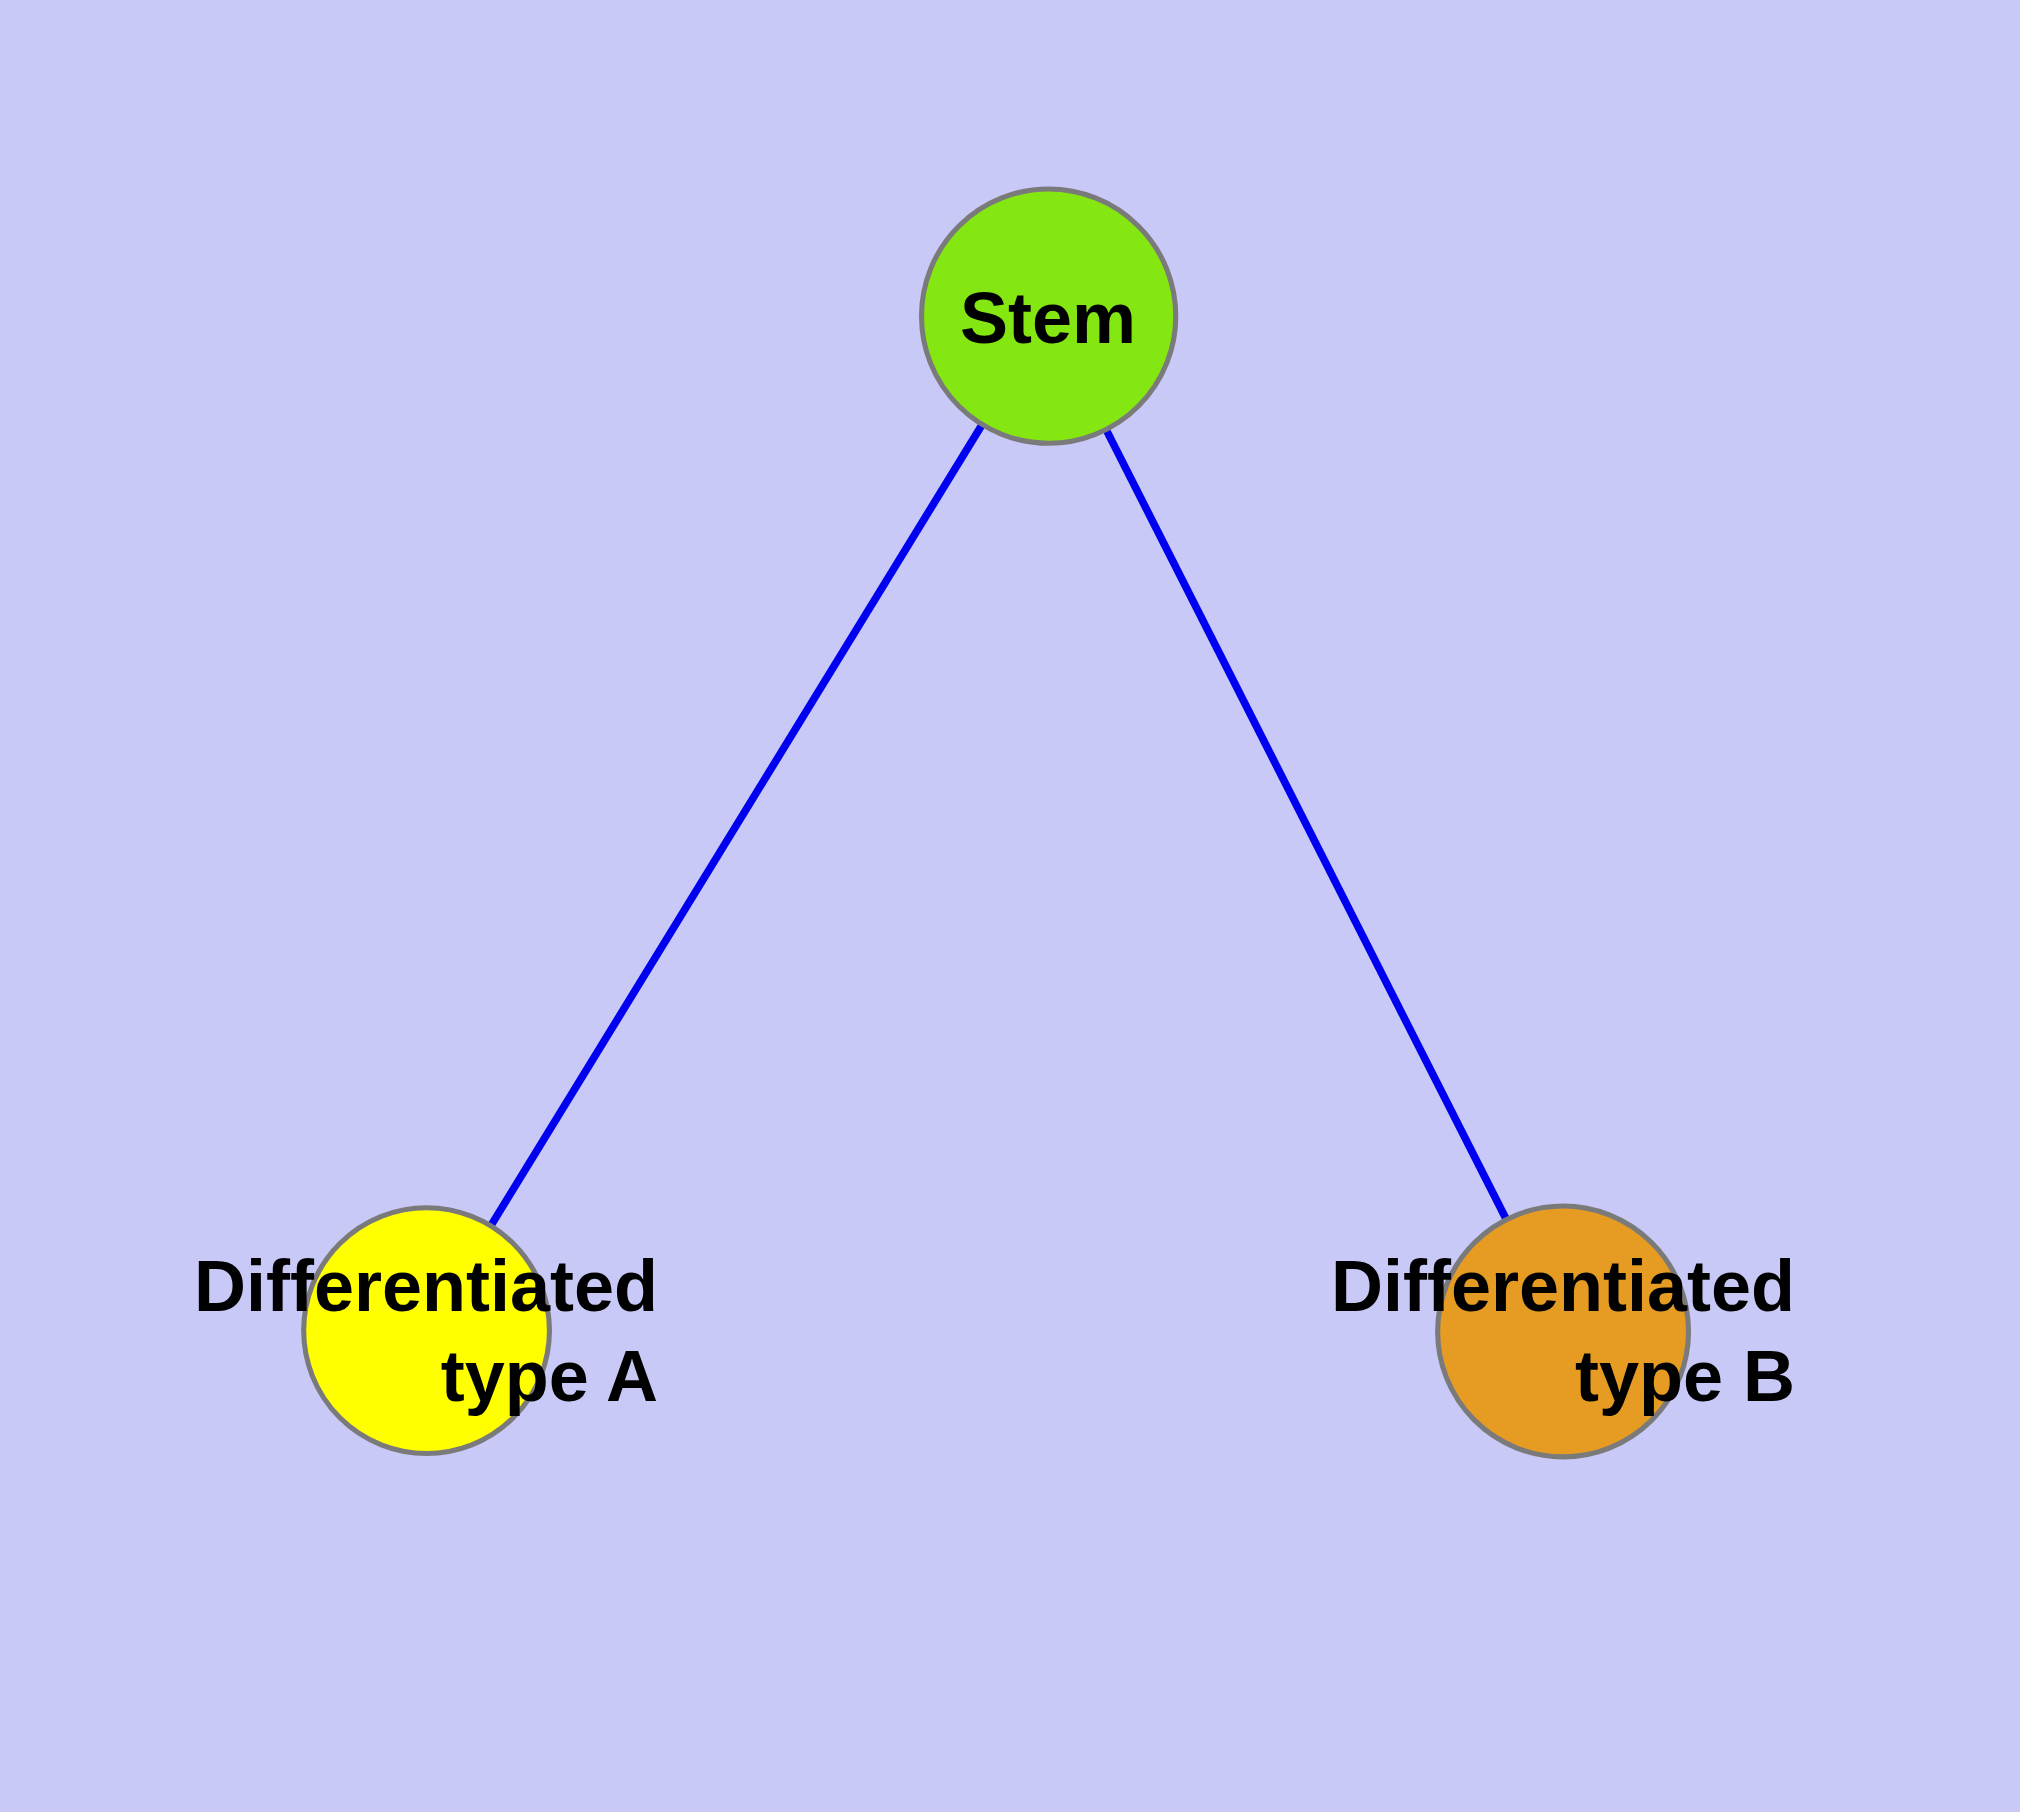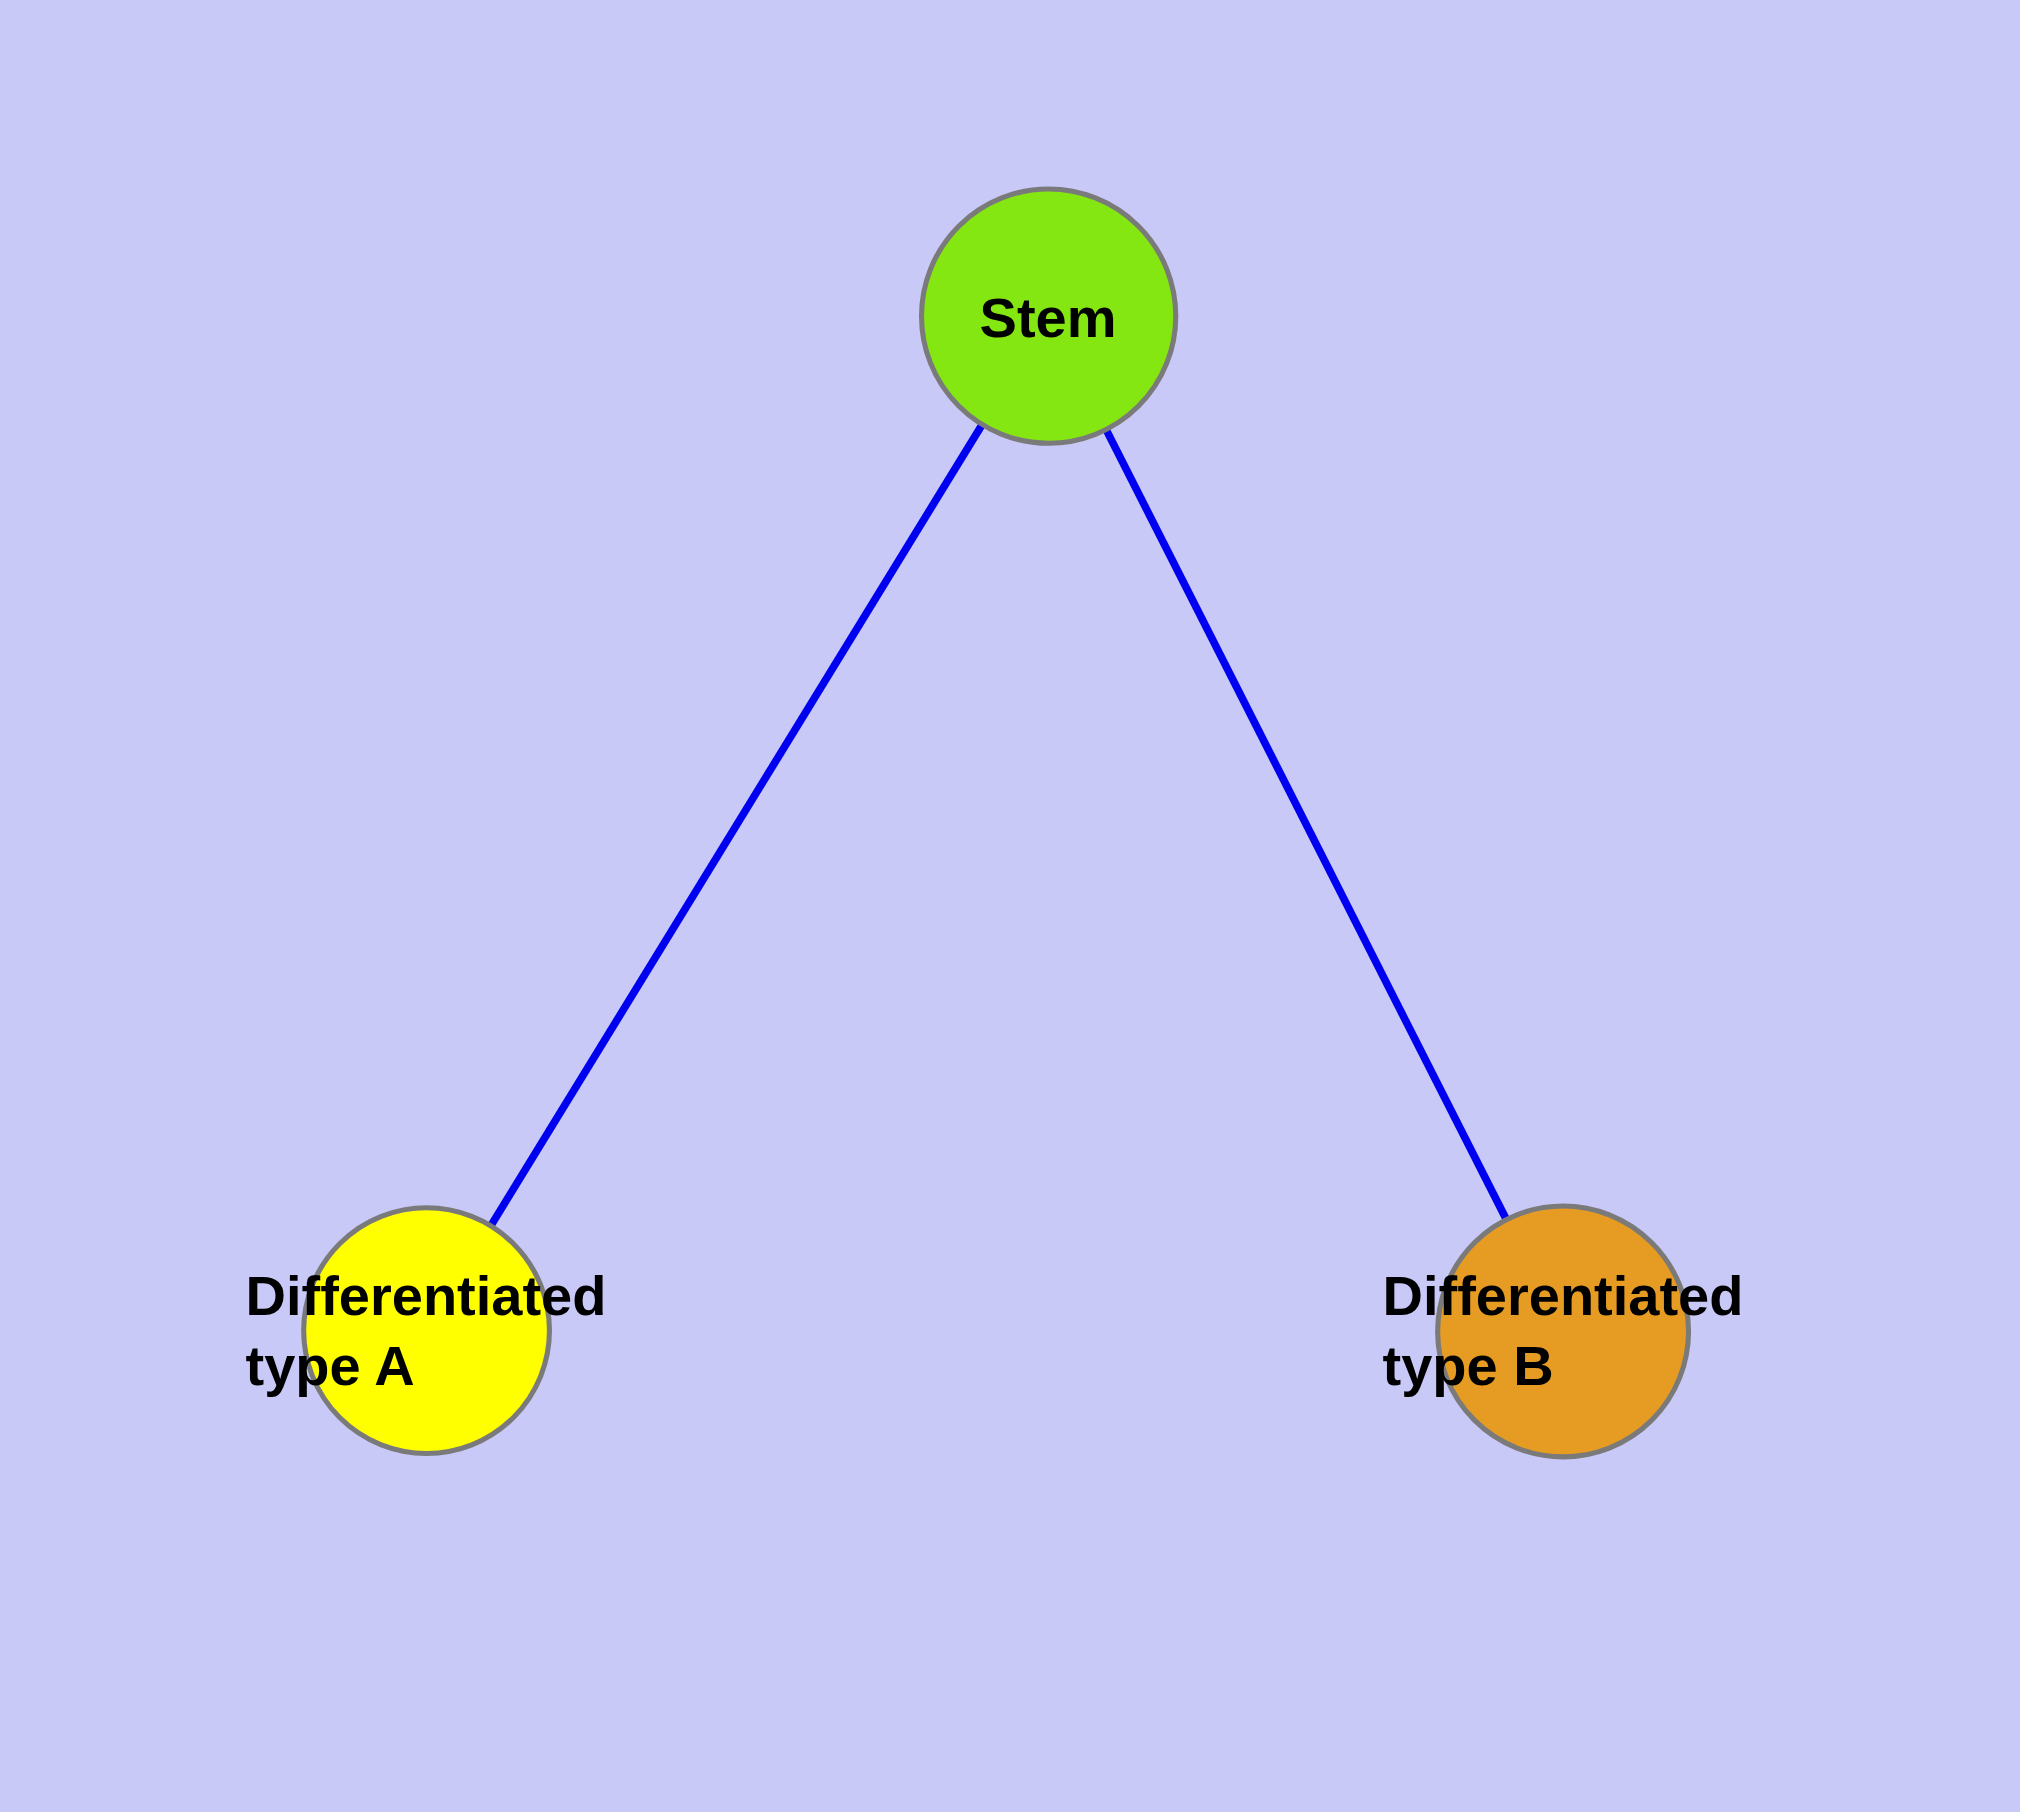--- a/index.html
+++ b/index.html
@@ -30,23 +30,23 @@
   .node-circle {
     stroke: #7a7a7a;
     stroke-width: 6;
   }
   .node-label {
     position: absolute;
     transform: translate(-50%, -50%);
     z-index: 3;
     color: #000000;
     font-weight: bold;
-    font-size: 56px;
+    font-size: 72px;
     line-height: 1.25;
-    text-align: left;
+    text-align: right;
     white-space: pre-line;
   }
   #label-stem   { left: 1048px; top: 318px;  }
   #label-type-a { left: 426px;  top: 1331px; }
   #label-type-b { left: 1563px; top: 1331px; }
 </style>
 </head>
 <body>
 
 <div id="canvas">

